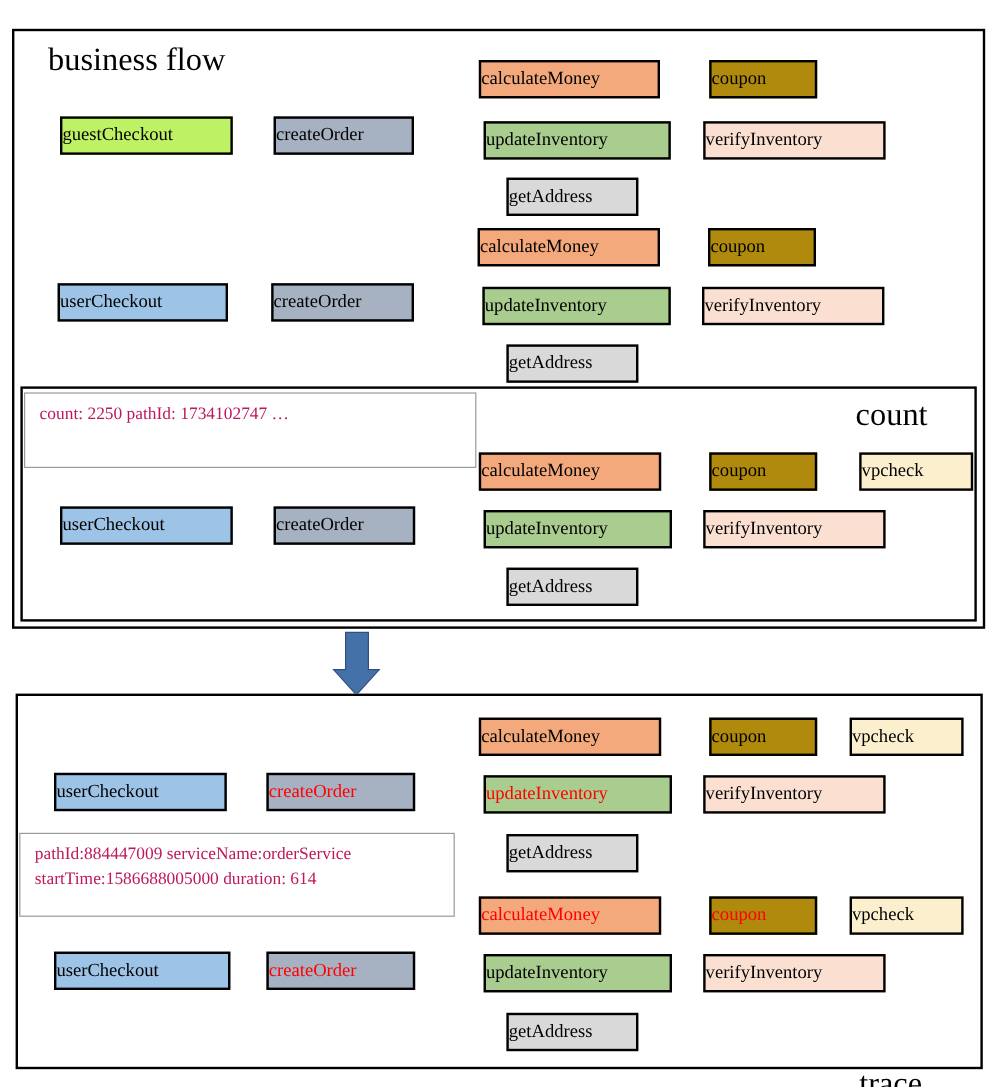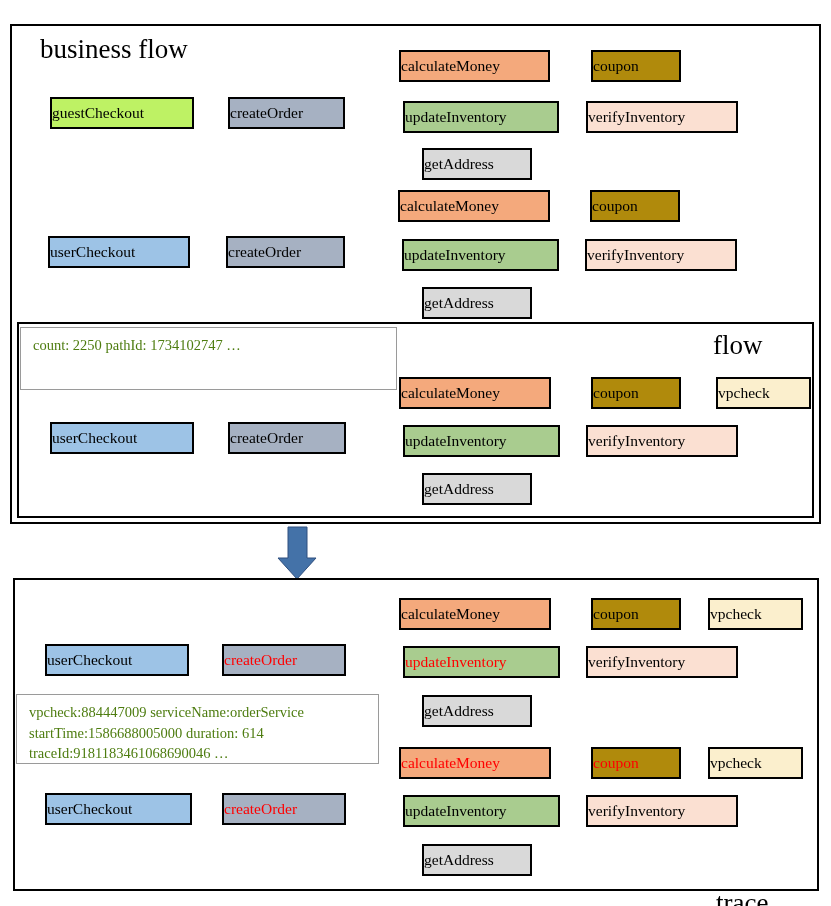--- a/index.html
+++ b/index.html
@@ -47,21 +47,21 @@
   }
   .node.red{color:#ff0000;}
 
   .tooltip{
     position:absolute;
     border:1.6px solid #9a9a9a;
     background:#ffffff;
     box-sizing:border-box;
     padding:7px 10px 6px 12px;
     font-size:14.5px;
-    color:#4d7c0f;
+    color:#be185d;
     line-height:1.42;
     white-space:nowrap;
   }
 
   svg.edges{position:absolute;left:0;top:0;width:831px;height:906px;pointer-events:none;}
 </style>
 </head>
 <body>
 
 <div id="root">
@@ -128,34 +128,33 @@
       <path d="M262,791 L272,767 L264,762 L291,758 L283,783 L275,778 Z" fill="#4472A8" stroke="#2F4F7F" stroke-width="1"></path>
     </g>
   </svg>
 
   <div class="panel" style="left:10px;top:24px;width:811px;height:500px;"></div>
 
   <div class="section-title" style="left:40px;top:36px;">business flow</div>
 
   <div class="inner-panel" style="left:17px;top:322px;width:797px;height:196px;"></div>
 
-  <div class="section-title" style="left:713px;top:332px;">flow</div>
+  <div class="section-title" style="left:713px;top:332px;">count</div>
 
   <div class="tooltip" style="left:20px;top:327px;width:377px;height:63px;">
     <div>count: 2250 pathId: 1734102747 …</div>
   </div>
 
   <div class="panel" style="left:13px;top:578px;width:806px;height:313px;"></div>
 
   <div class="section-title" style="left:716px;top:870px;margin-top:20px;">trace</div>
 
   <div class="tooltip" style="left:16px;top:694px;width:363px;height:70px;">
-    <div>vpcheck:884447009 serviceName:orderService</div>
+    <div>pathId:884447009 serviceName:orderService</div>
     <div>startTime:1586688005000 duration: 614</div>
-    <div>traceId:9181183461068690046 …</div>
   </div>
 
   <div id="nodes-layer">
       <div class="node" style="left: 50px; top: 97px; width: 144px; height: 32px; background: #bef264;">
         <span>guestCheckout</span>
       </div>
       <div class="node" style="left: 228px; top: 97px; width: 117px; height: 32px; background: rgb(166, 177, 194);">
         <span>createOrder</span>
       </div>
       <div class="node" style="left: 399px; top: 50px; width: 151px; height: 32px; background: rgb(244, 169, 124);">

